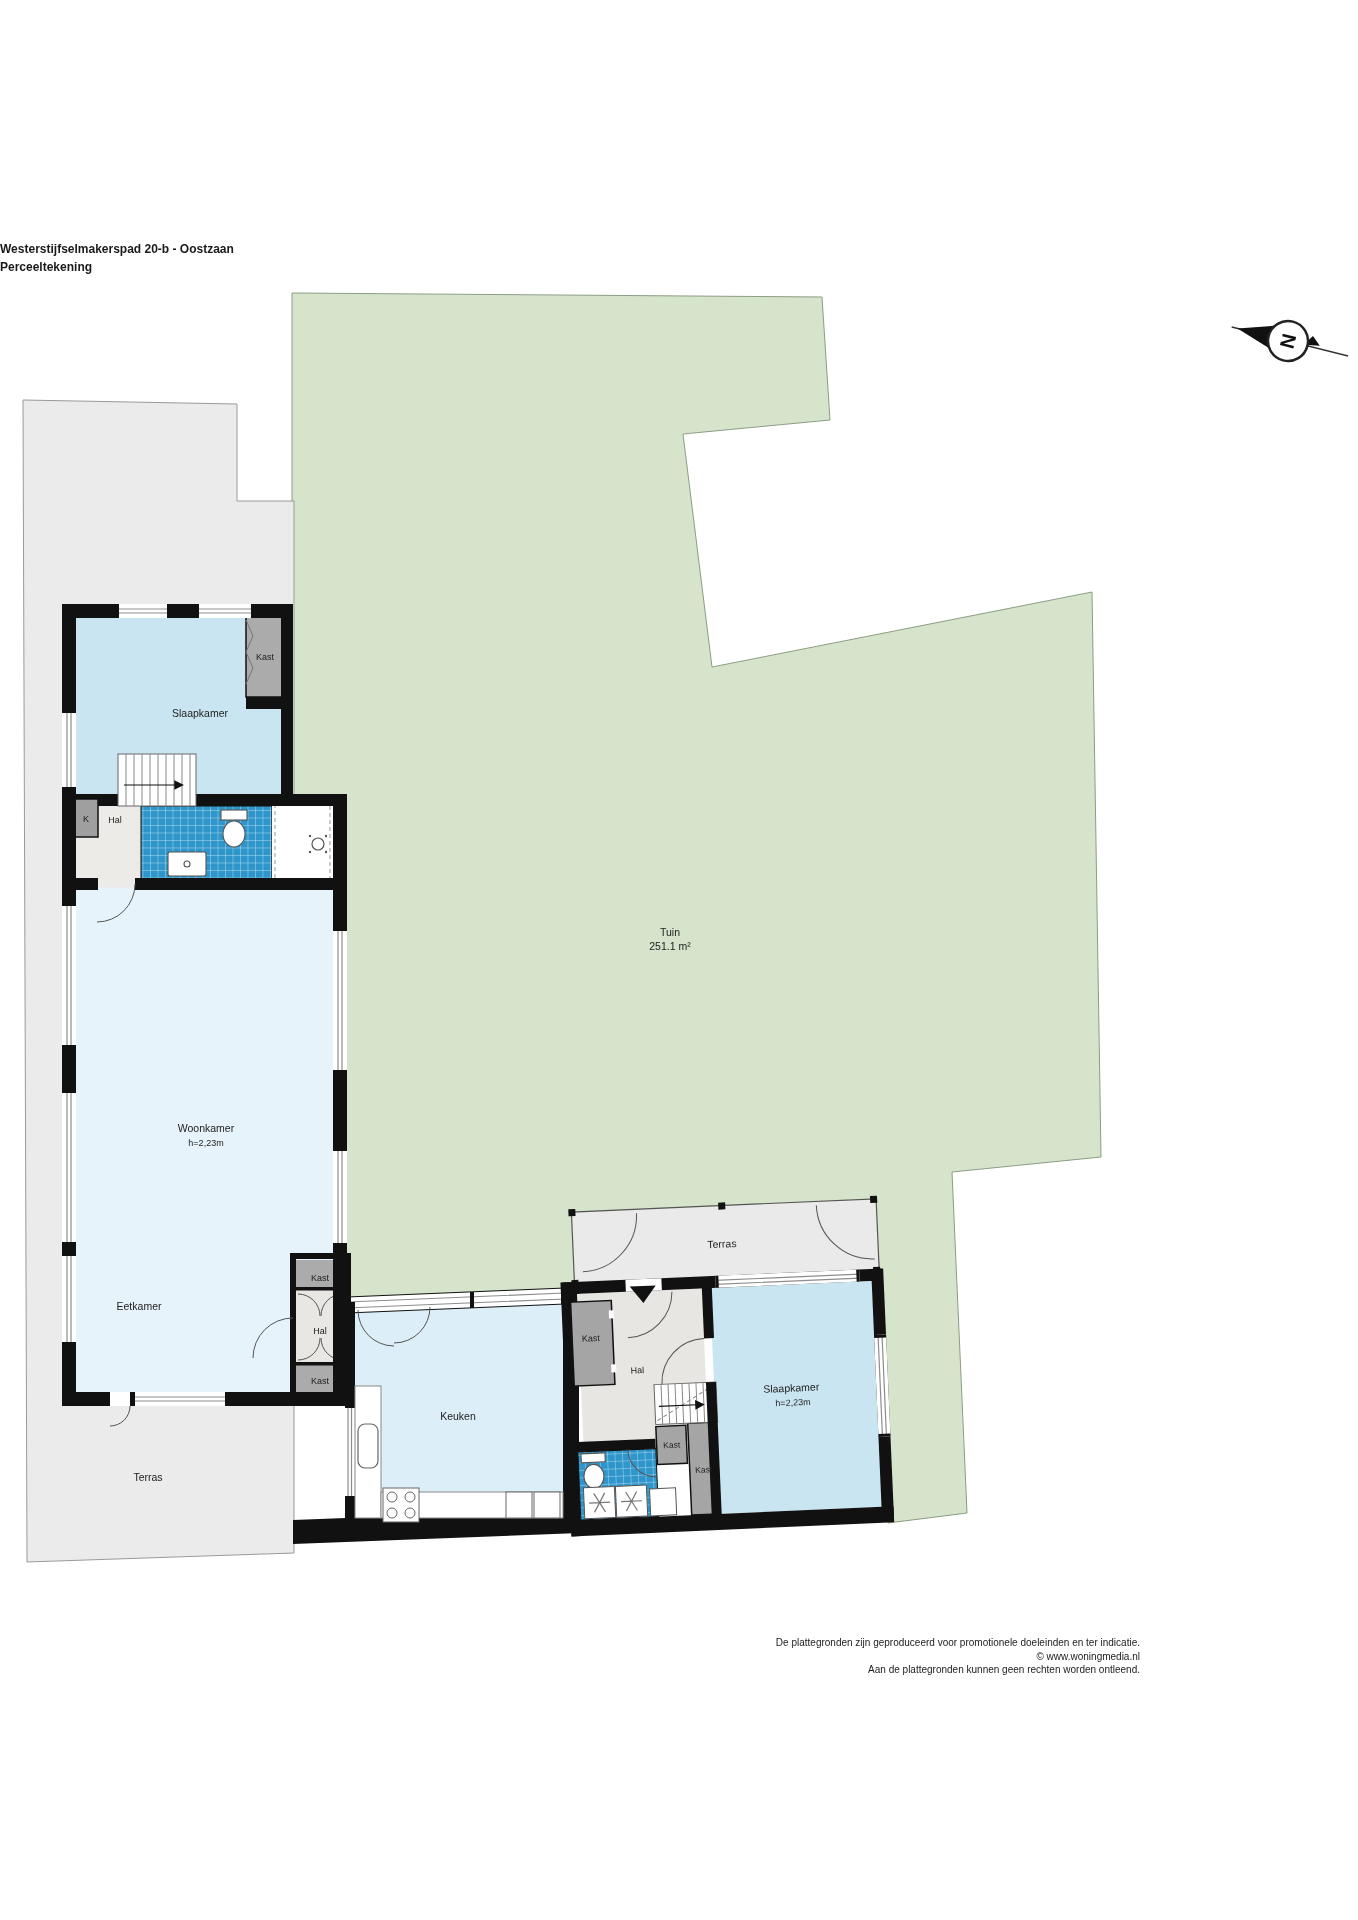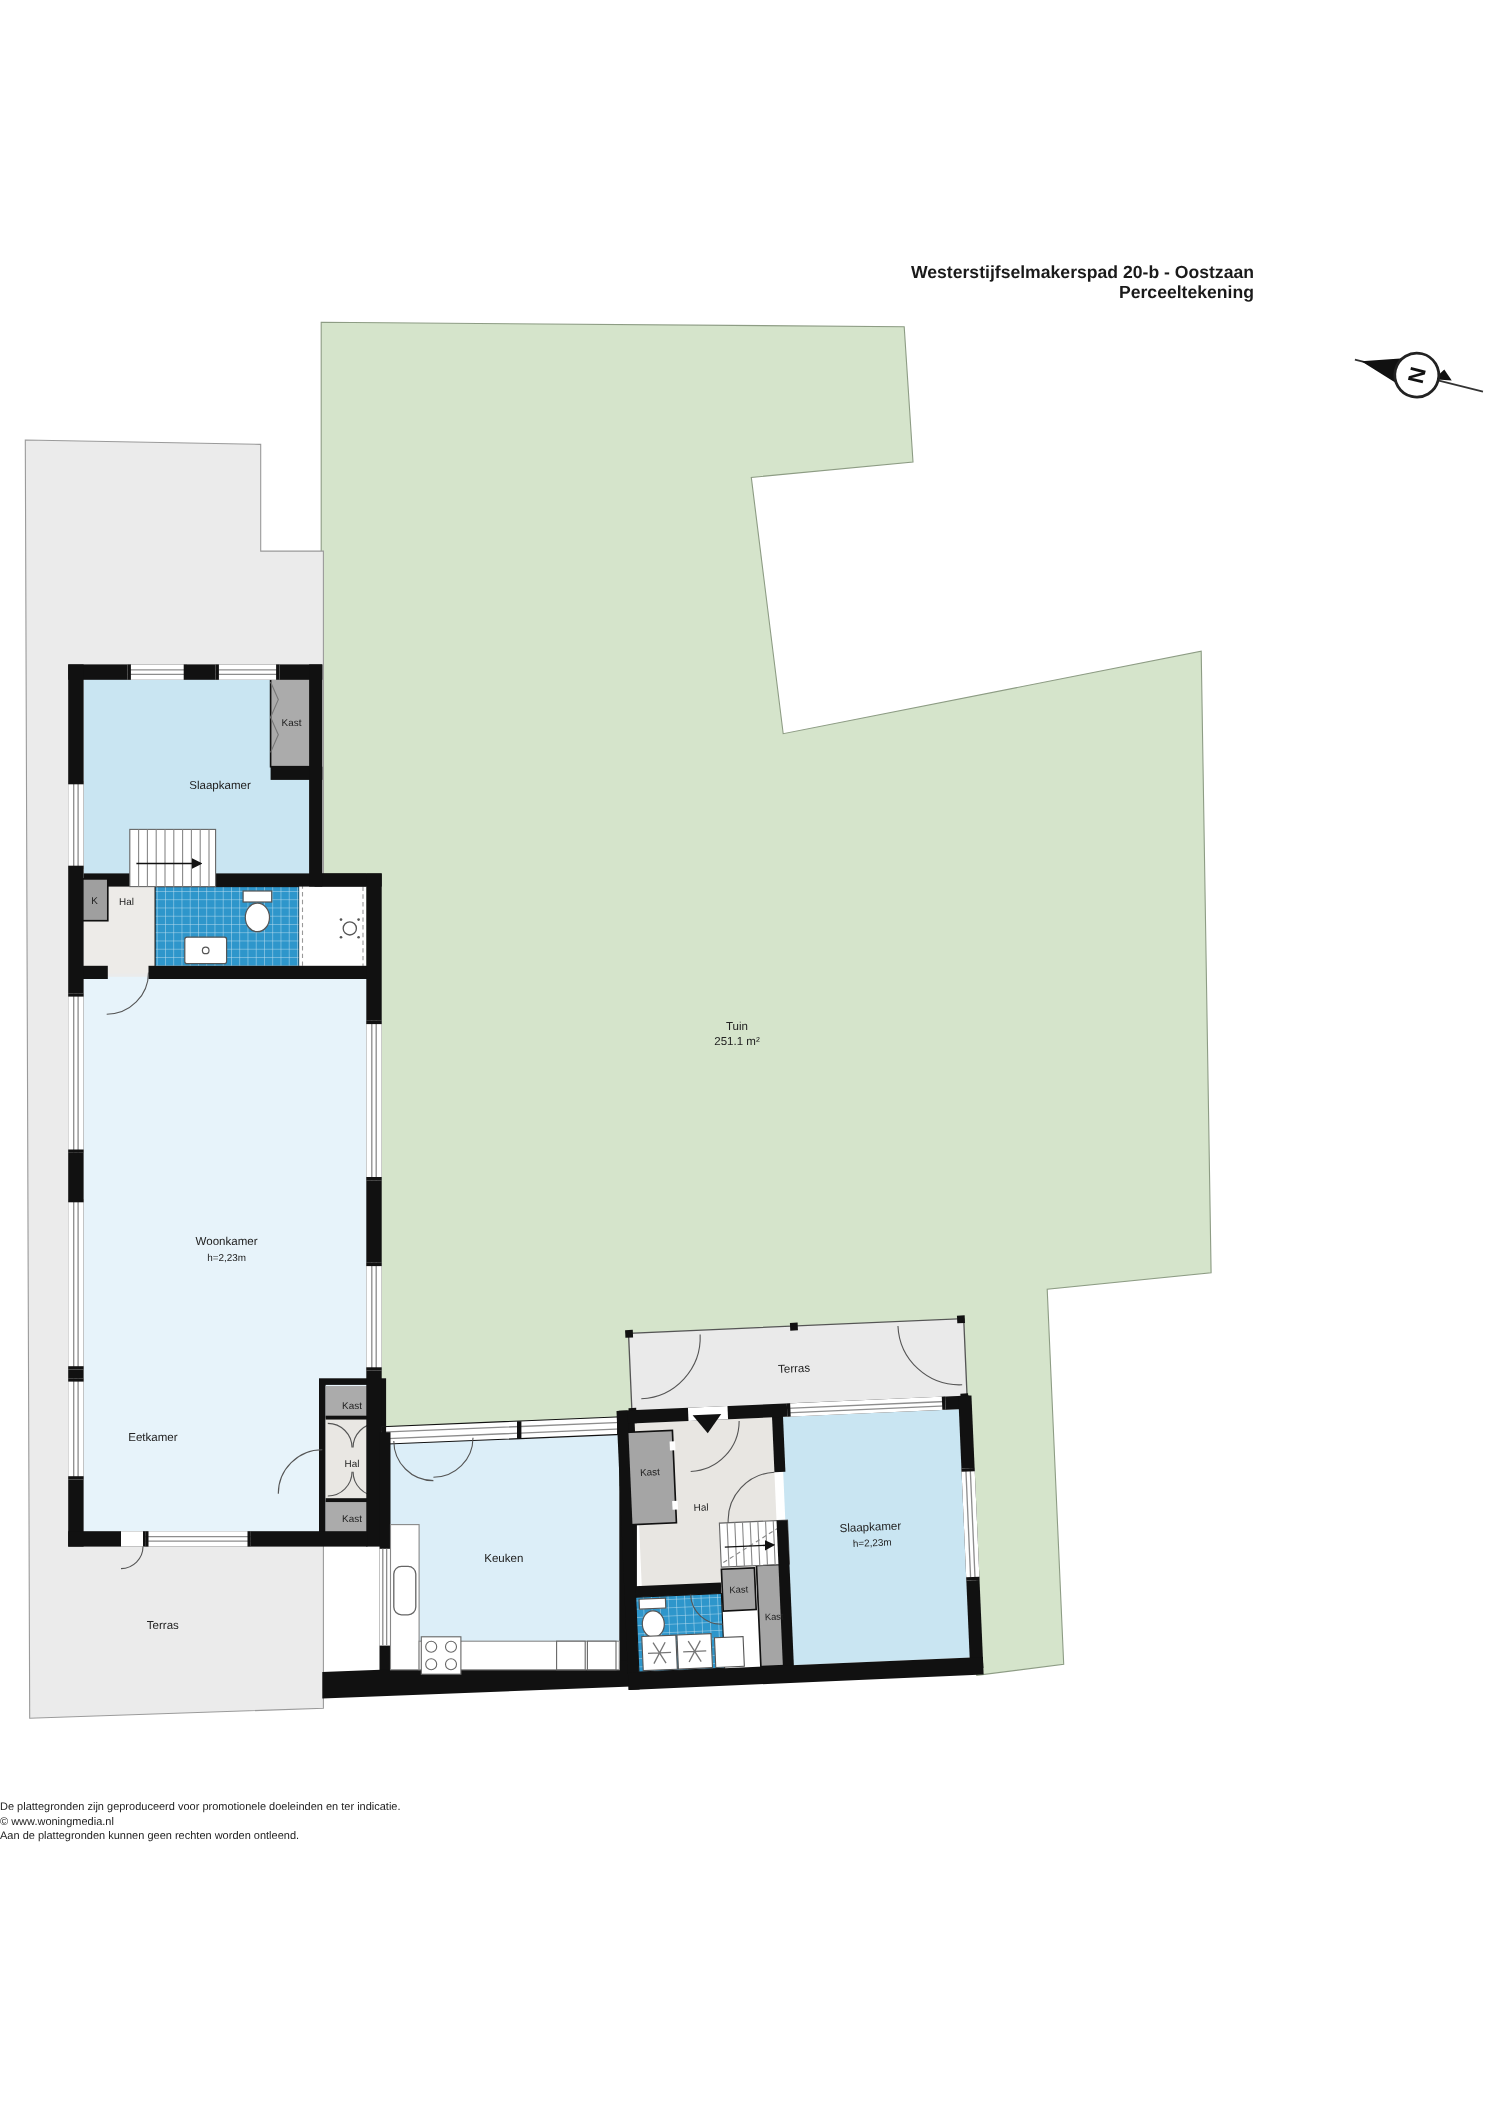--- a/index.html
+++ b/index.html
@@ -1,20 +1,20 @@
 <!DOCTYPE html>
 <html><head>
 <meta charset="utf-8">
 <style>
   html,body{margin:0;padding:0;background:#fff;}
   #page{position:relative;width:1358px;height:1920px;background:#fff;overflow:hidden;
         font-family:"Liberation Sans", sans-serif;}
-  #title-block{position:absolute;left:0;top:240px;width:1140px;text-align:right;
-               font-weight:bold;font-size:16px;line-height:18px;color:#1a1a1a;}
-  #footer-block{position:absolute;left:0;top:1636px;width:1140px;text-align:left;
+  #title-block{position:absolute;left:0;top:240px;width:1140px;text-align:left;
+               font-weight:bold;font-size:12px;line-height:18px;color:#1a1a1a;}
+  #footer-block{position:absolute;left:0;top:1636px;width:1140px;text-align:right;
                 font-size:10px;line-height:13.5px;color:#222;}
   svg{position:absolute;left:0;top:0;}
   svg text{font-family:"Liberation Sans", sans-serif;fill:#222;}
   .room-label{font-size:10.5px;text-anchor:middle;}
   .small-label{font-size:9px;text-anchor:middle;}
   .tiny-label{font-size:8.5px;text-anchor:middle;}
   .wall{fill:#111;}
   .win{fill:#fff;}
   .win-line{stroke:#8d8d8d;stroke-width:1.2;fill:none;}
   .door{stroke:#555;stroke-width:1;fill:none;}

